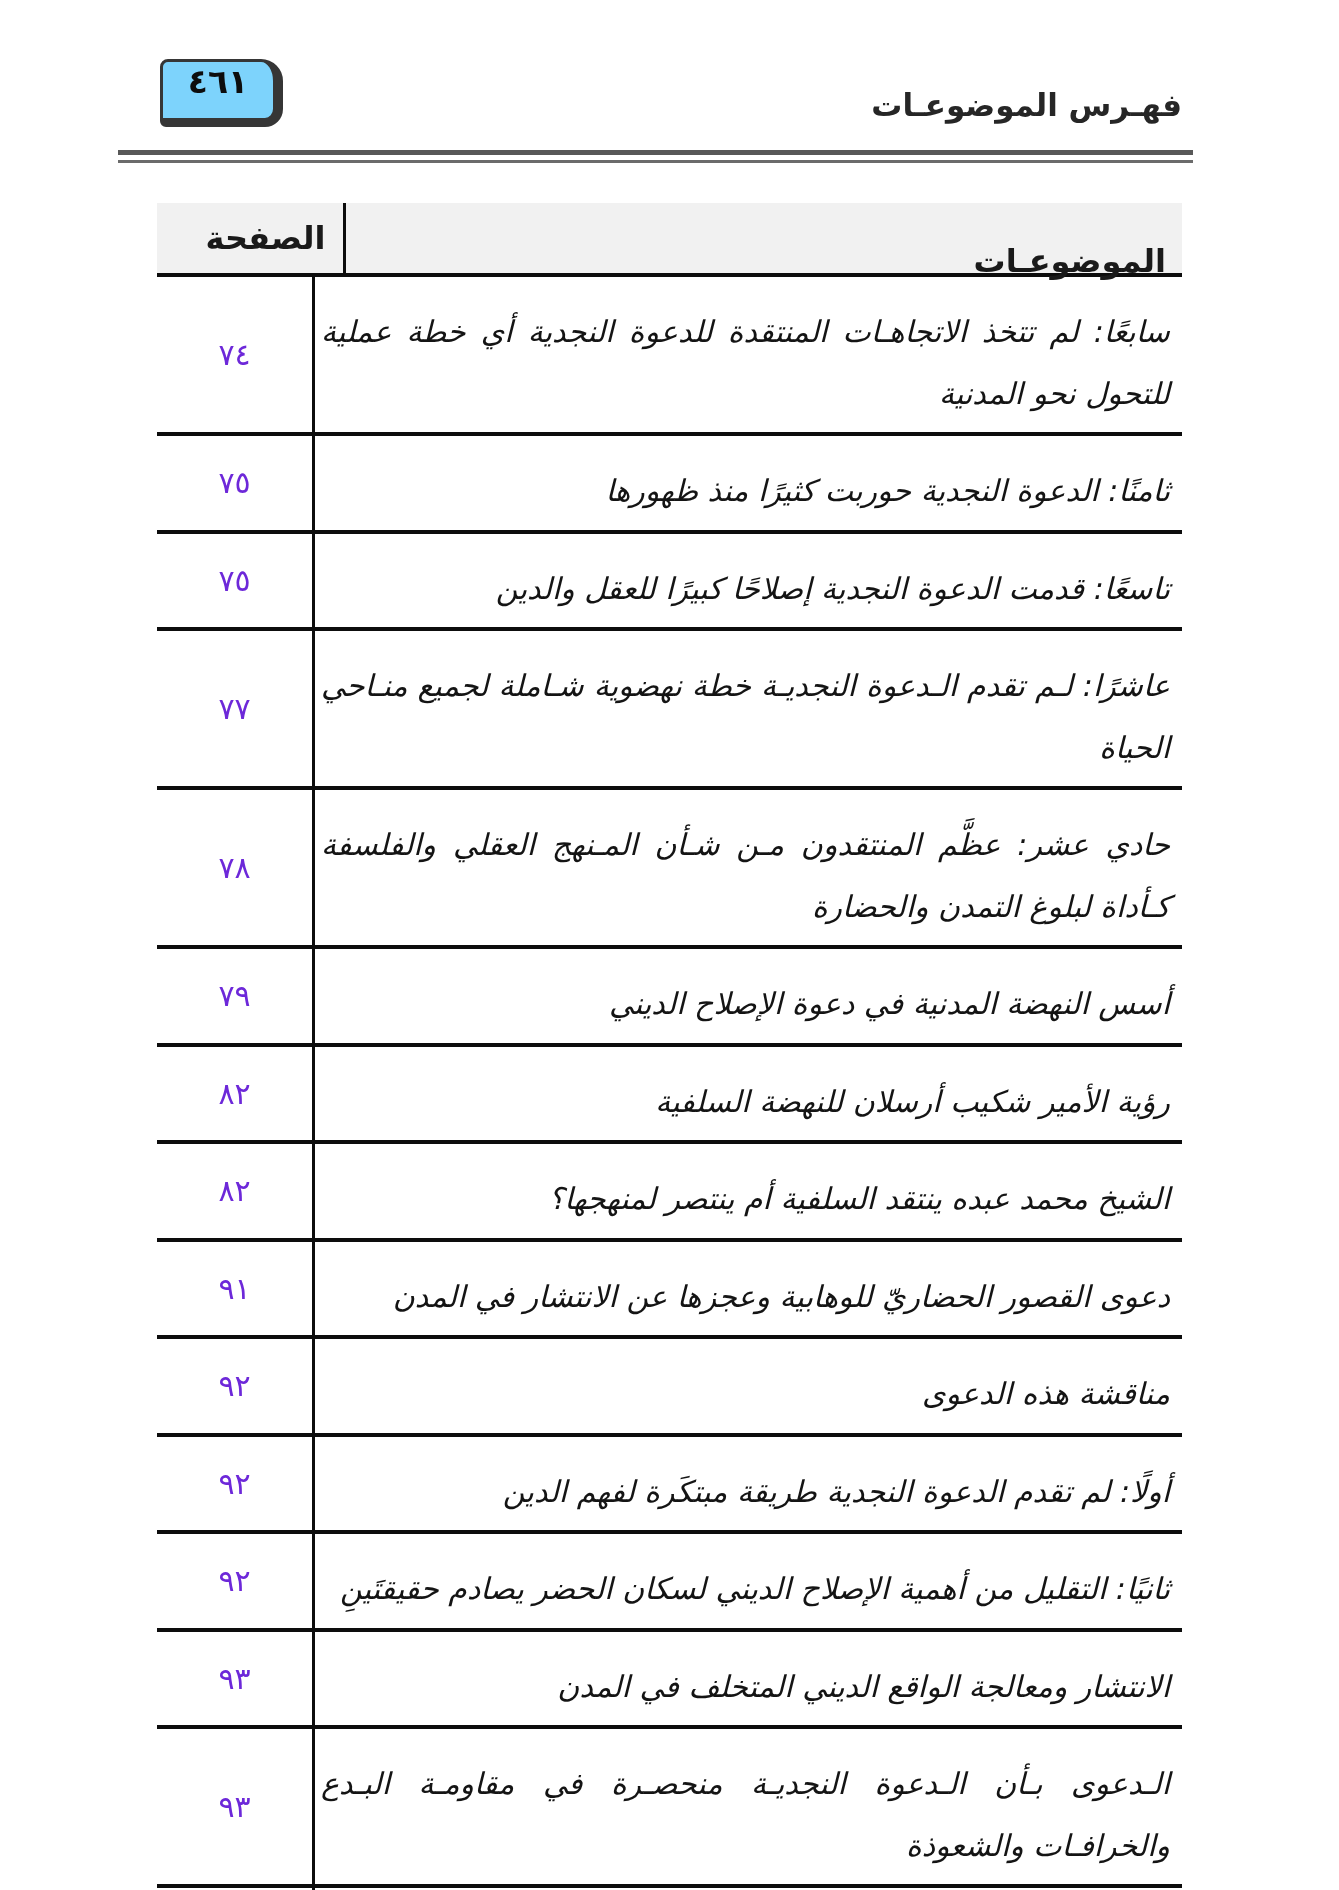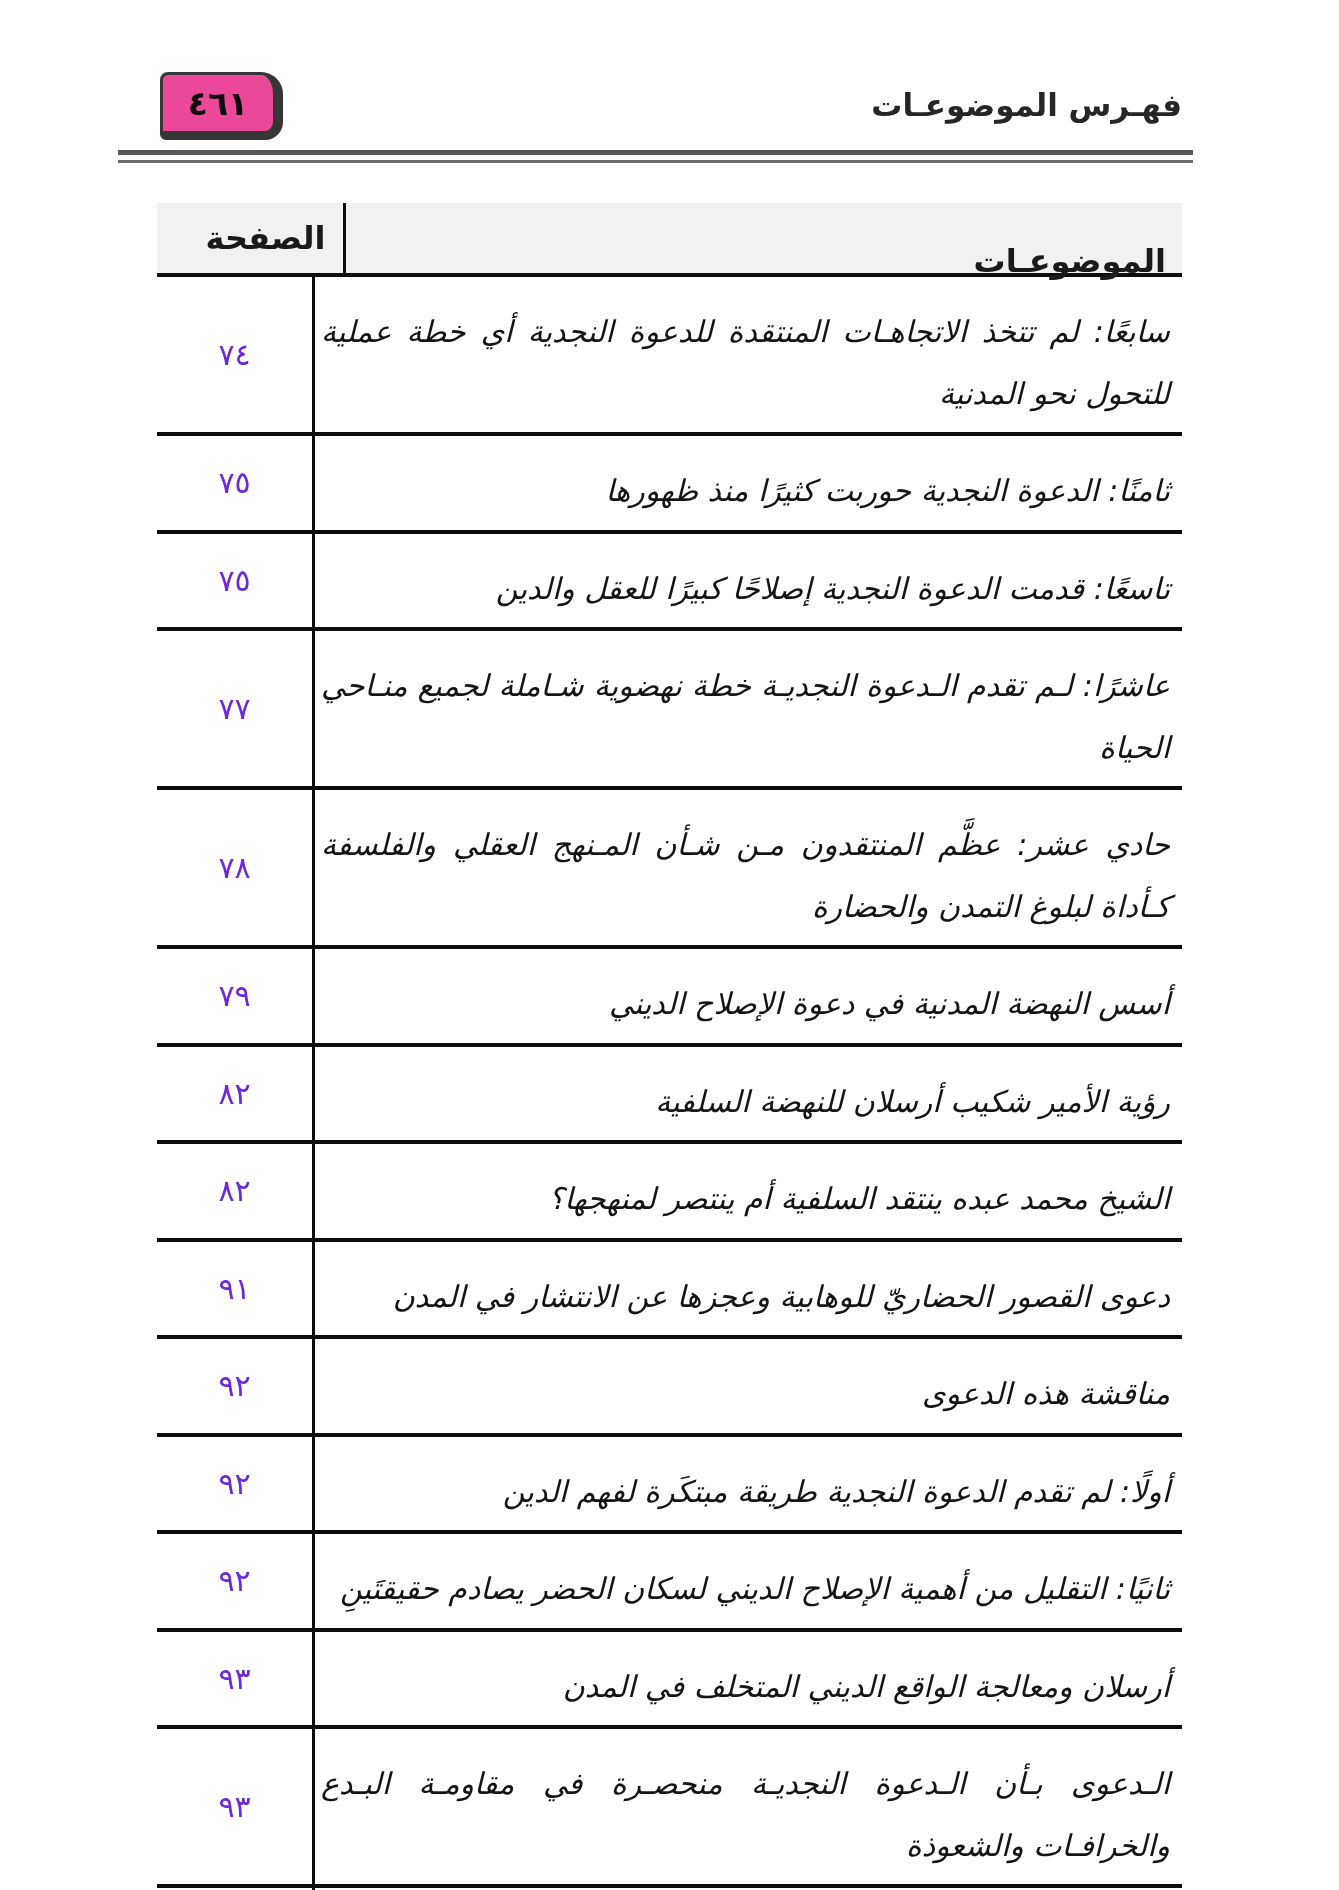--- a/index.html
+++ b/index.html
@@ -10,31 +10,31 @@
     background: #ffffff;
     font-family: "DejaVu Sans", sans-serif;
     direction: rtl;
     color: #111111;
     overflow: hidden;
   }
 
   
   .badge {
     position: absolute;
-    top: 72px;
+    top: 59px;
     left: 160px;
     width: 110px;
     height: 56px;
-    background: #ec4899;
+    background: #7dd3fc;
     border: 3px solid #363636;
     border-right-width: 10px;
     border-bottom-width: 9px;
     border-radius: 8px 22px 18px 6px;
     display: flex;
-    align-items: center;
+    align-items: flex-start;
     justify-content: center;
     z-index: 2;
   }
   .badge span { font-size: 33px; font-weight: bold; color: #0d0d0d; }
 
   
   .running-title {
     position: absolute;
     top: 87px;
     right: 157px;
@@ -191,21 +191,21 @@
     <div class="cell-topic">أولًا: لم تقدم الدعوة النجدية طريقة مبتكَرة لفهم الدين</div>
     <div class="cell-page">٩٢</div>
   </div>
 
   <div class="row">
     <div class="cell-topic">ثانيًا: التقليل من أهمية الإصلاح الديني لسكان الحضر يصادم حقيقتَينِ</div>
     <div class="cell-page">٩٢</div>
   </div>
 
   <div class="row">
-    <div class="cell-topic">أرسلان ومعالجة الواقع الديني المتخلف في المدن</div>
+    <div class="cell-topic">الانتشار ومعالجة الواقع الديني المتخلف في المدن</div>
     <div class="cell-page">٩٣</div>
   </div>
 
   <div class="row">
     <div class="cell-topic">الـدعوى بـأن الـدعوة النجديـة منحصـرة في مقاومـة البـدع والخرافـات والشعوذة</div>
     <div class="cell-page">٩٣</div>
   </div>
 
   <div class="row last">
     <div class="cell-topic">مناقشة هذه الدعوى</div>

